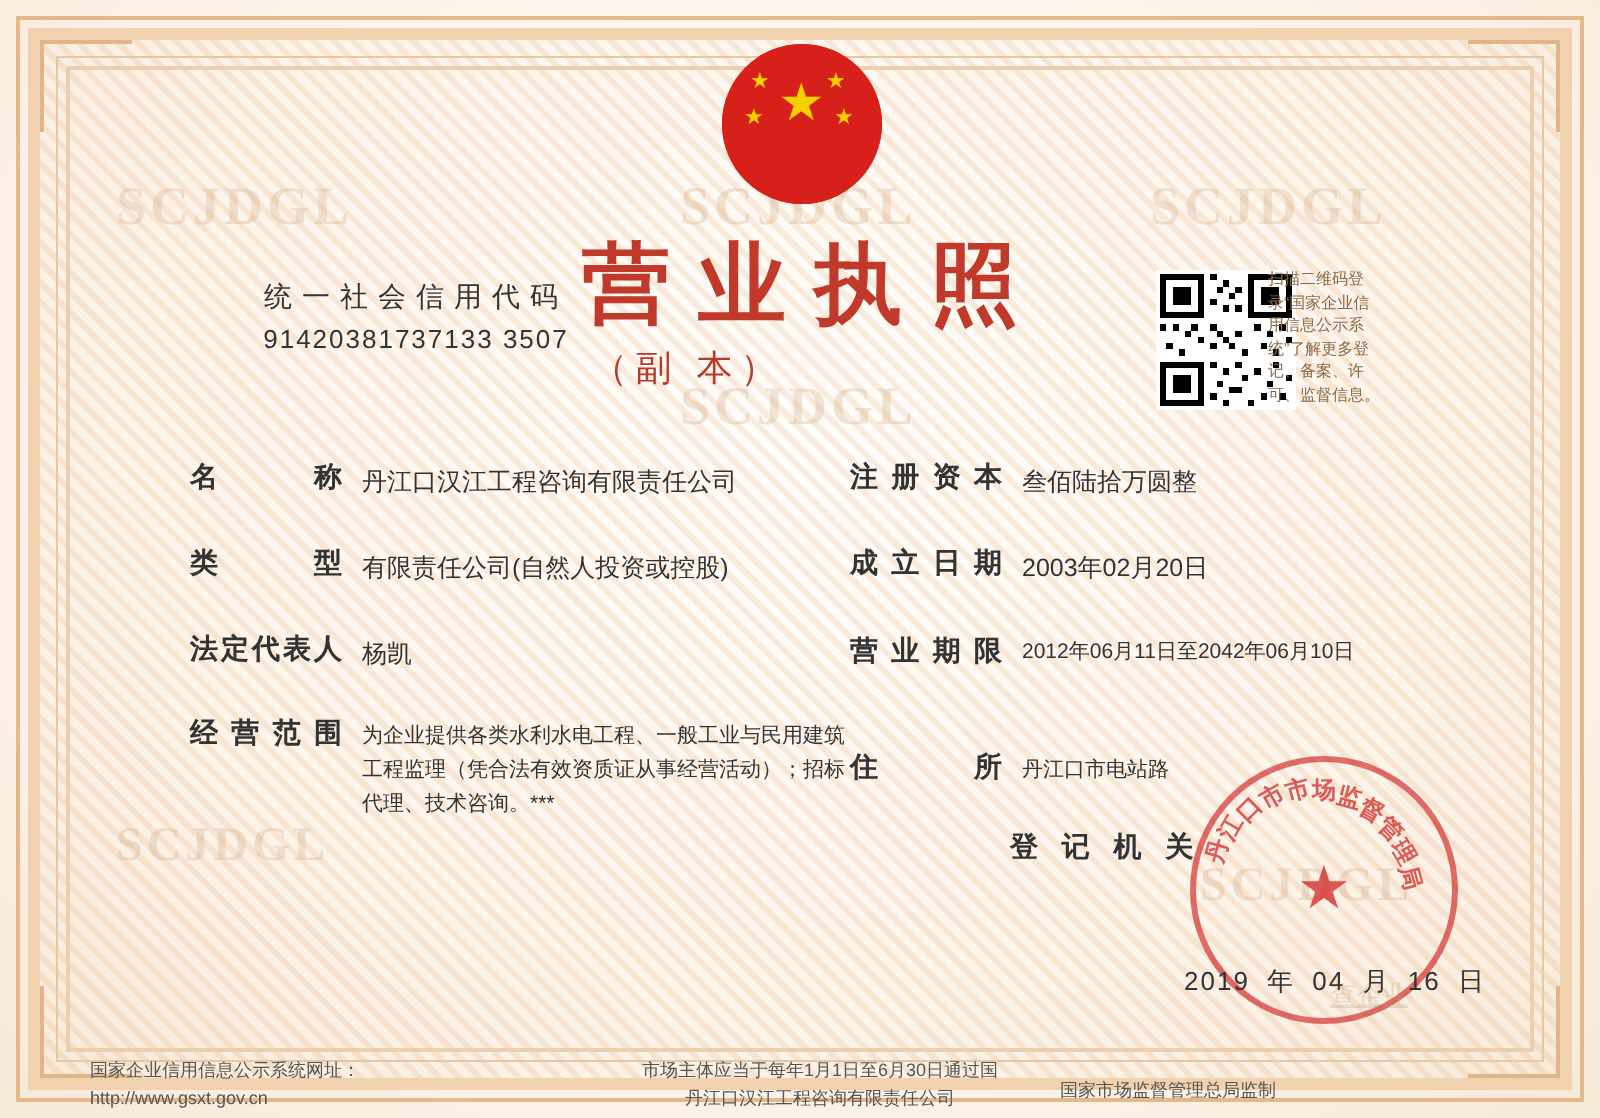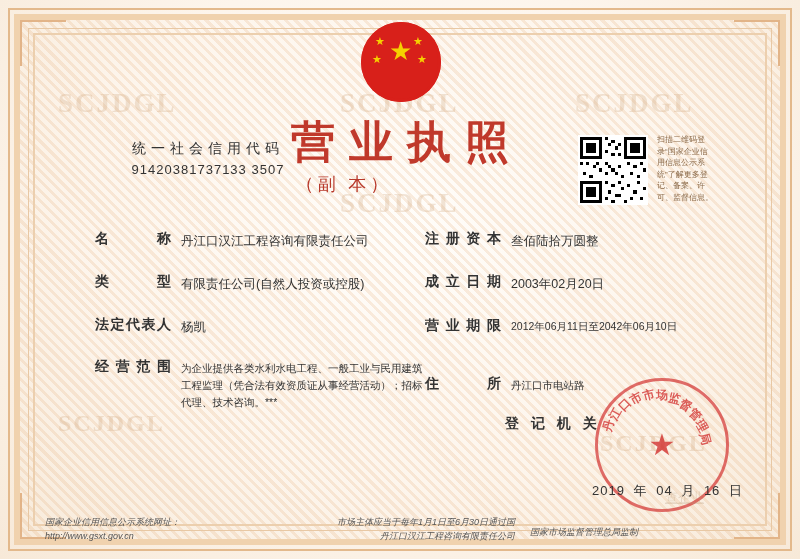--- a/index.html
+++ b/index.html
@@ -171,21 +171,21 @@
     background: #fff;
     padding: 2px;
   }
   .qr canvas, .qr .qrgrid {
     display: block;
     width: 100%;
     height: 100%;
   }
   .qr-note {
     position: absolute;
-    left: 657px;
+    left: 634px;
     top: 134px;
     width: 56px;
     font-size: 8px;
     line-height: 1.45;
     color: #8a6a4a;
   }
 
   
   .fields {
     position: absolute;
@@ -282,40 +282,39 @@
     width: 14px;
     margin-left: -7px;
     margin-top: -58px;
     text-align: center;
   }
 
   
   .footer {
     position: absolute;
     left: 0;
-    bottom: 13px;
+    bottom: 0;
     width: 683px;
     height: 36px;
     font-size: 9px;
     color: #555;
     line-height: 1.5;
-    font-style: italic;
   }
   .footer .f-left {
     position: absolute;
     left: 45px;
     top: 6px;
     width: 230px;
   }
   .footer .f-center {
     position: absolute;
     left: 305px;
     top: 6px;
     width: 210px;
-    text-align: right;
+    text-align: center;
   }
   .footer .f-right {
     position: absolute;
     right: 45px;
     top: 16px;
     text-align: right;
   }
 
   
   .site-wm {

